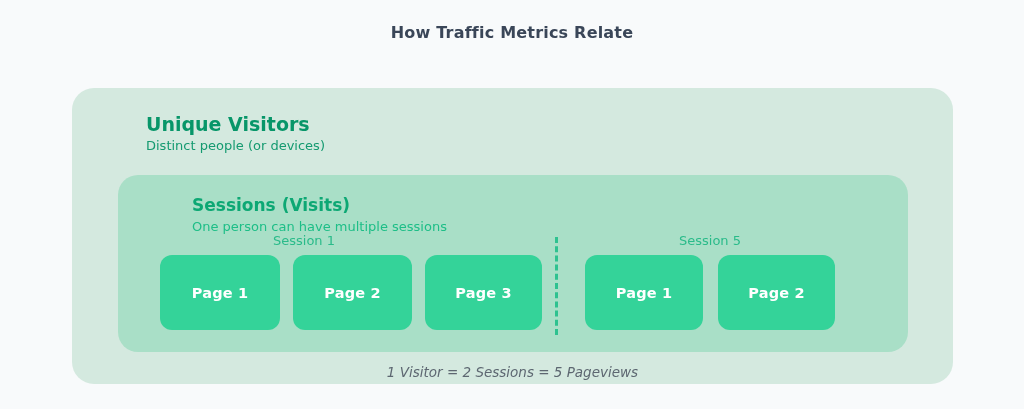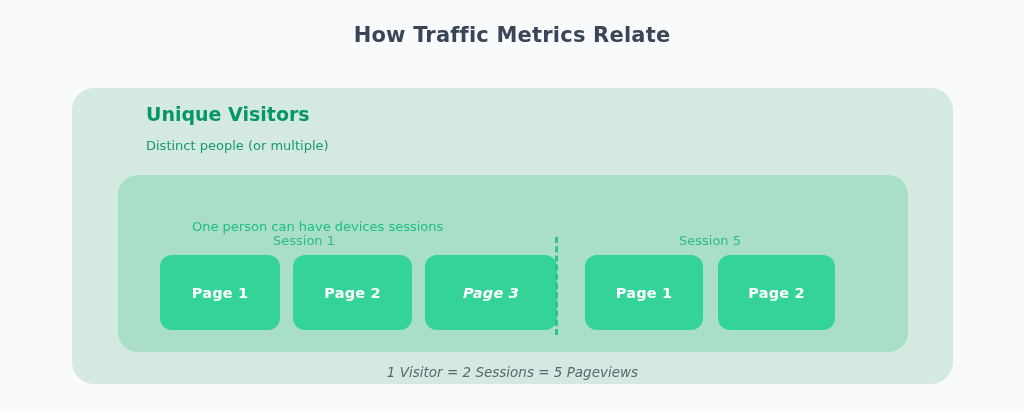--- a/index.html
+++ b/index.html
@@ -22,33 +22,33 @@
     width: 1024px; height: 409px;
     font-family: "DejaVu Sans", sans-serif;
     background: var(--page-bg);
     overflow: hidden;
   }
   .canvas { position: relative; width: 1024px; height: 409px; }
 
   .title {
     position: absolute; top: 24px; left: 0; width: 1024px;
     text-align: center;
-    font-size: 21px; font-weight: 700; line-height: 1.1;
+    font-size: 16px; font-weight: 700; line-height: 1.1;
     color: var(--title-text);
     letter-spacing: 0.2px;
   }
 
   .outer-box {
     position: absolute; left: 72px; top: 88px;
     width: 881px; height: 296px;
     background: var(--outer-box-bg);
     border-radius: 22px;
   }
   .uv-heading {
-    position: absolute; left: 74px; top: 16px;
+    position: absolute; left: 74px; top: 26px;
     font-size: 19px; font-weight: 700; line-height: 1.1;
     color: var(--uv-heading-text);
   }
   .uv-sub {
     position: absolute; left: 74px; top: 50px;
     font-size: 13px; line-height: 1.2;
     color: var(--uv-subtitle-text);
   }
 
   .inner-box {
@@ -82,21 +82,21 @@
     background: var(--button-bg);
     border-radius: 12px;
     display: flex; align-items: center; justify-content: center;
     color: var(--button-text);
     font-size: 14.5px; font-weight: 700;
     letter-spacing: 0.2px;
     text-align: center;
   }
   .page-btn.b1 { left: 42px;  width: 120px; }
   .page-btn.b2 { left: 175px; width: 119px; }
-  .page-btn.b3 { left: 307px; width: 132px; font-style: italic; }
+  .page-btn.b3 { left: 307px; width: 117px; }
   .page-btn.b4 { left: 467px; width: 118px; }
   .page-btn.b5 { left: 600px; width: 117px; }
 
   .divider {
     position: absolute; left: 437px; top: 62px;
     width: 0; height: 98px;
     border-left: 3px dashed var(--divider);
   }
 
   .caption {
@@ -110,25 +110,26 @@
 </head>
 <body>
 
 <div class="canvas">
 
   <h1 class="title">How Traffic Metrics Relate</h1>
 
   <div class="outer-box">
 
     <div class="uv-heading">Unique Visitors</div>
-    <div class="uv-sub">Distinct people (or multiple)</div>
+    <div class="uv-sub">Distinct people (or devices)</div>
 
     <div class="inner-box">
 
-      <div class="sess-sub">One person can have devices sessions</div>
+      <div class="sess-heading">Sessions (Visits)</div>
+      <div class="sess-sub">One person can have multiple sessions</div>
 
       <div class="session-label s1">Session 1</div>
       <div class="session-label s2">Session 5</div>
 
       <div class="page-btn b1">Page 1</div>
       <div class="page-btn b2">Page 2</div>
       <div class="page-btn b3">Page 3</div>
 
       <div class="divider"></div>
 

